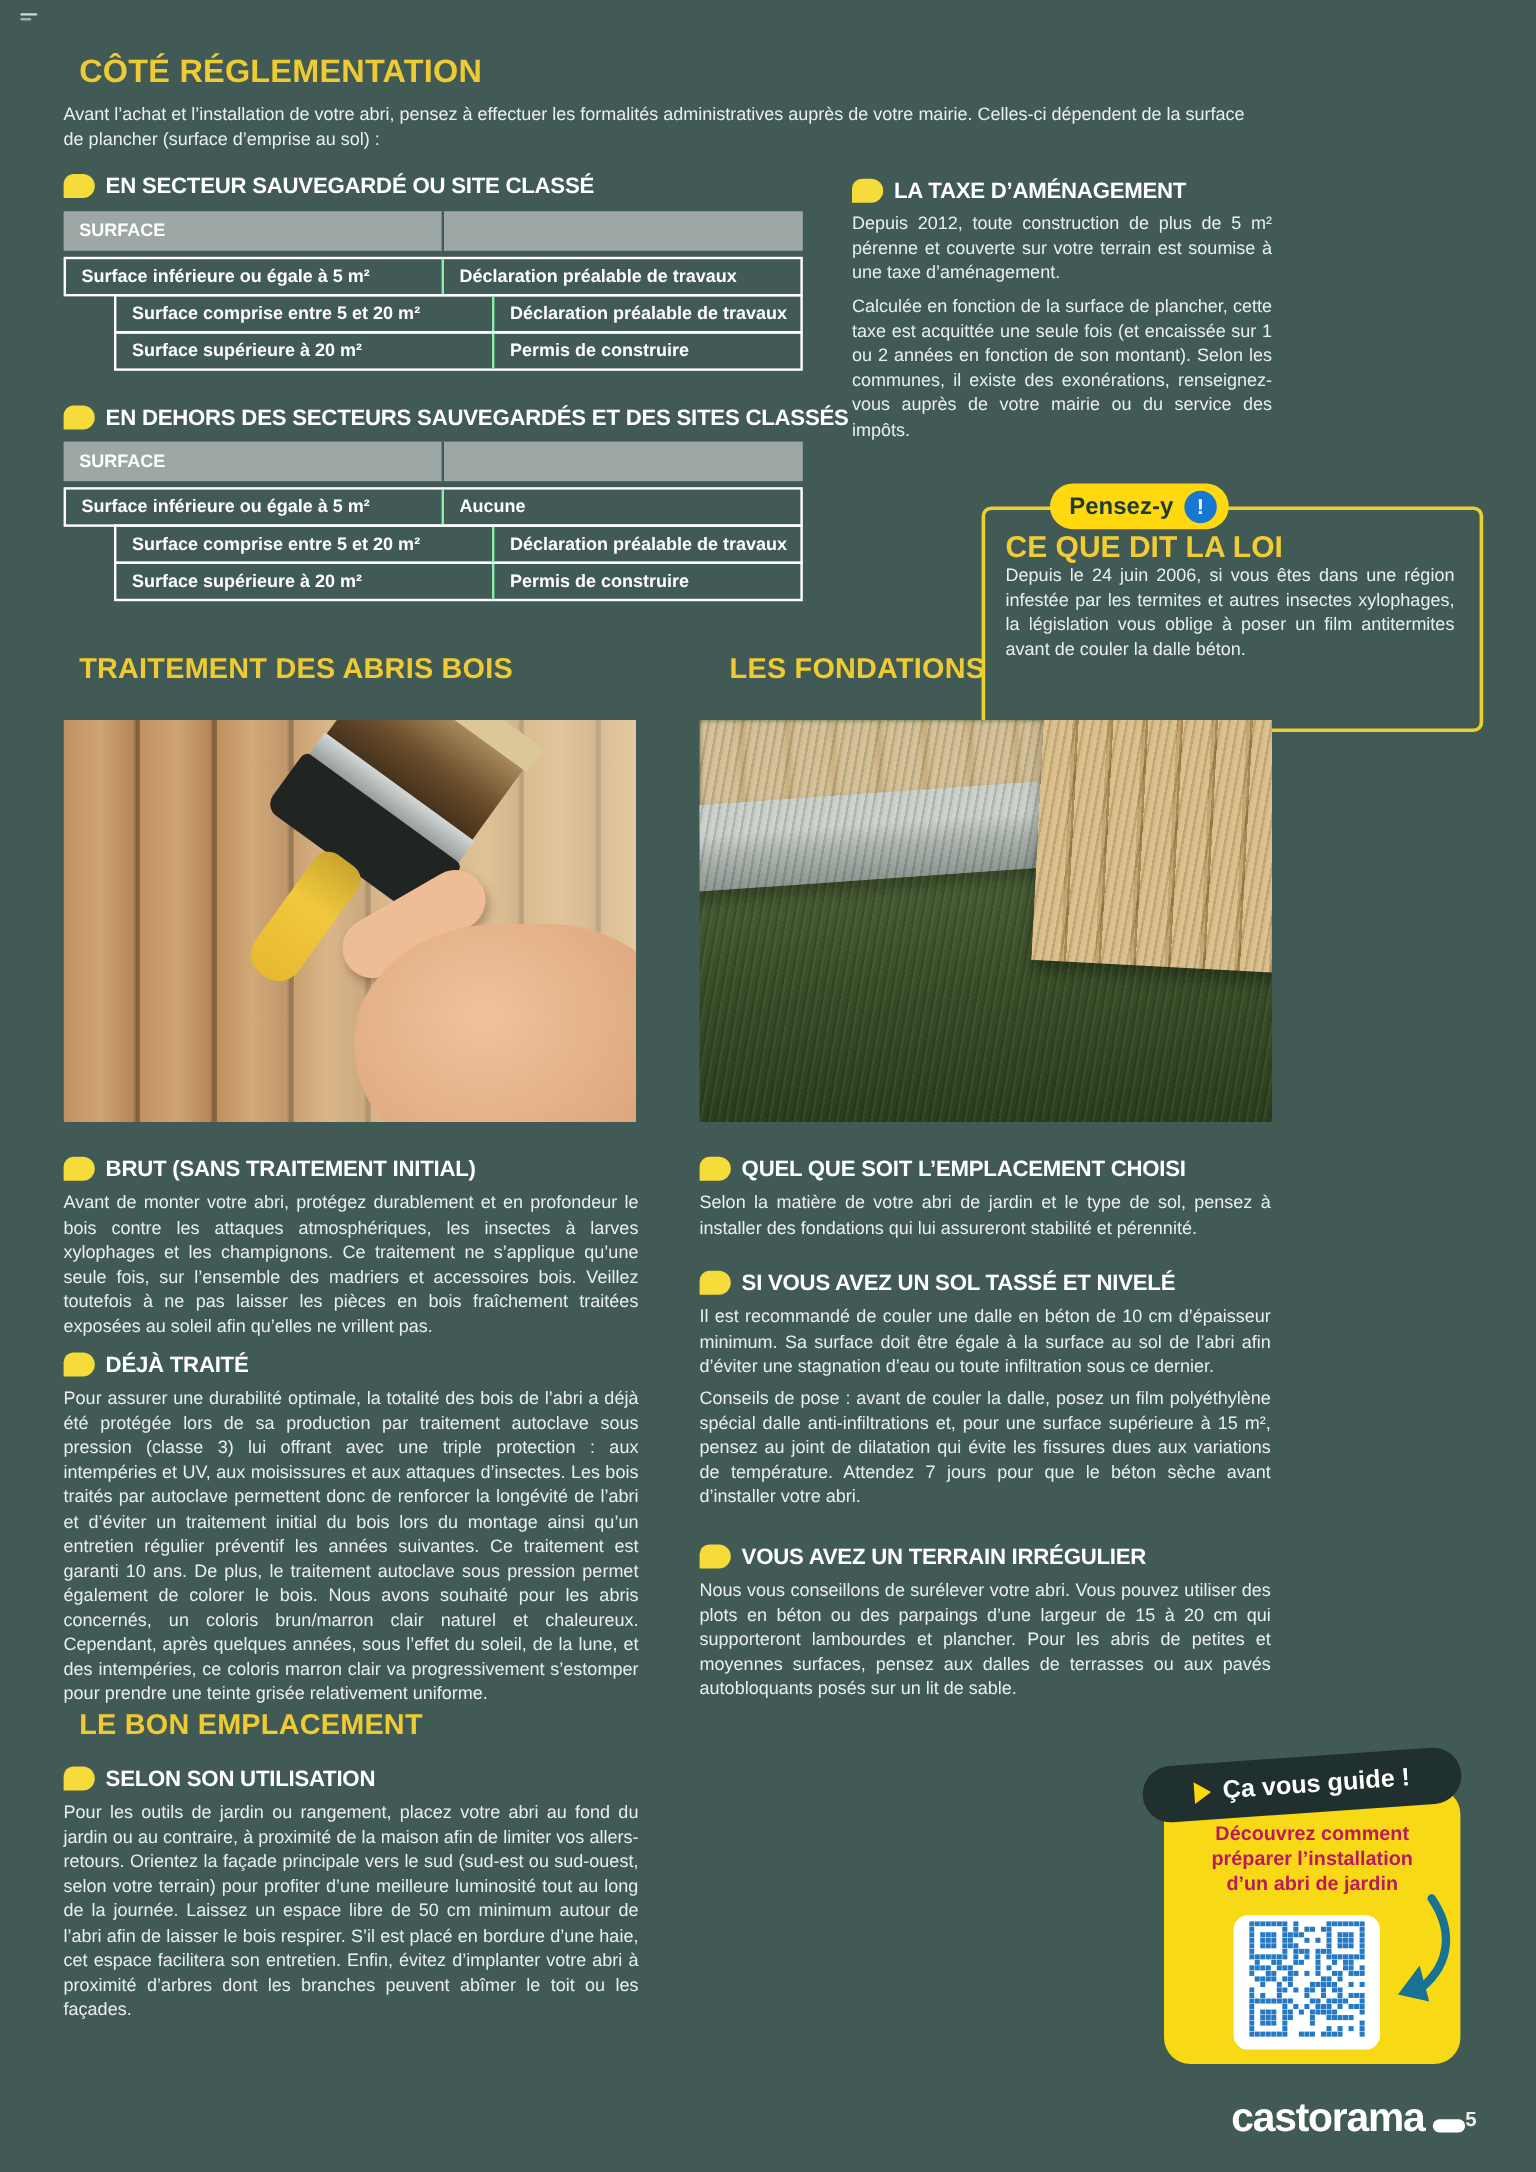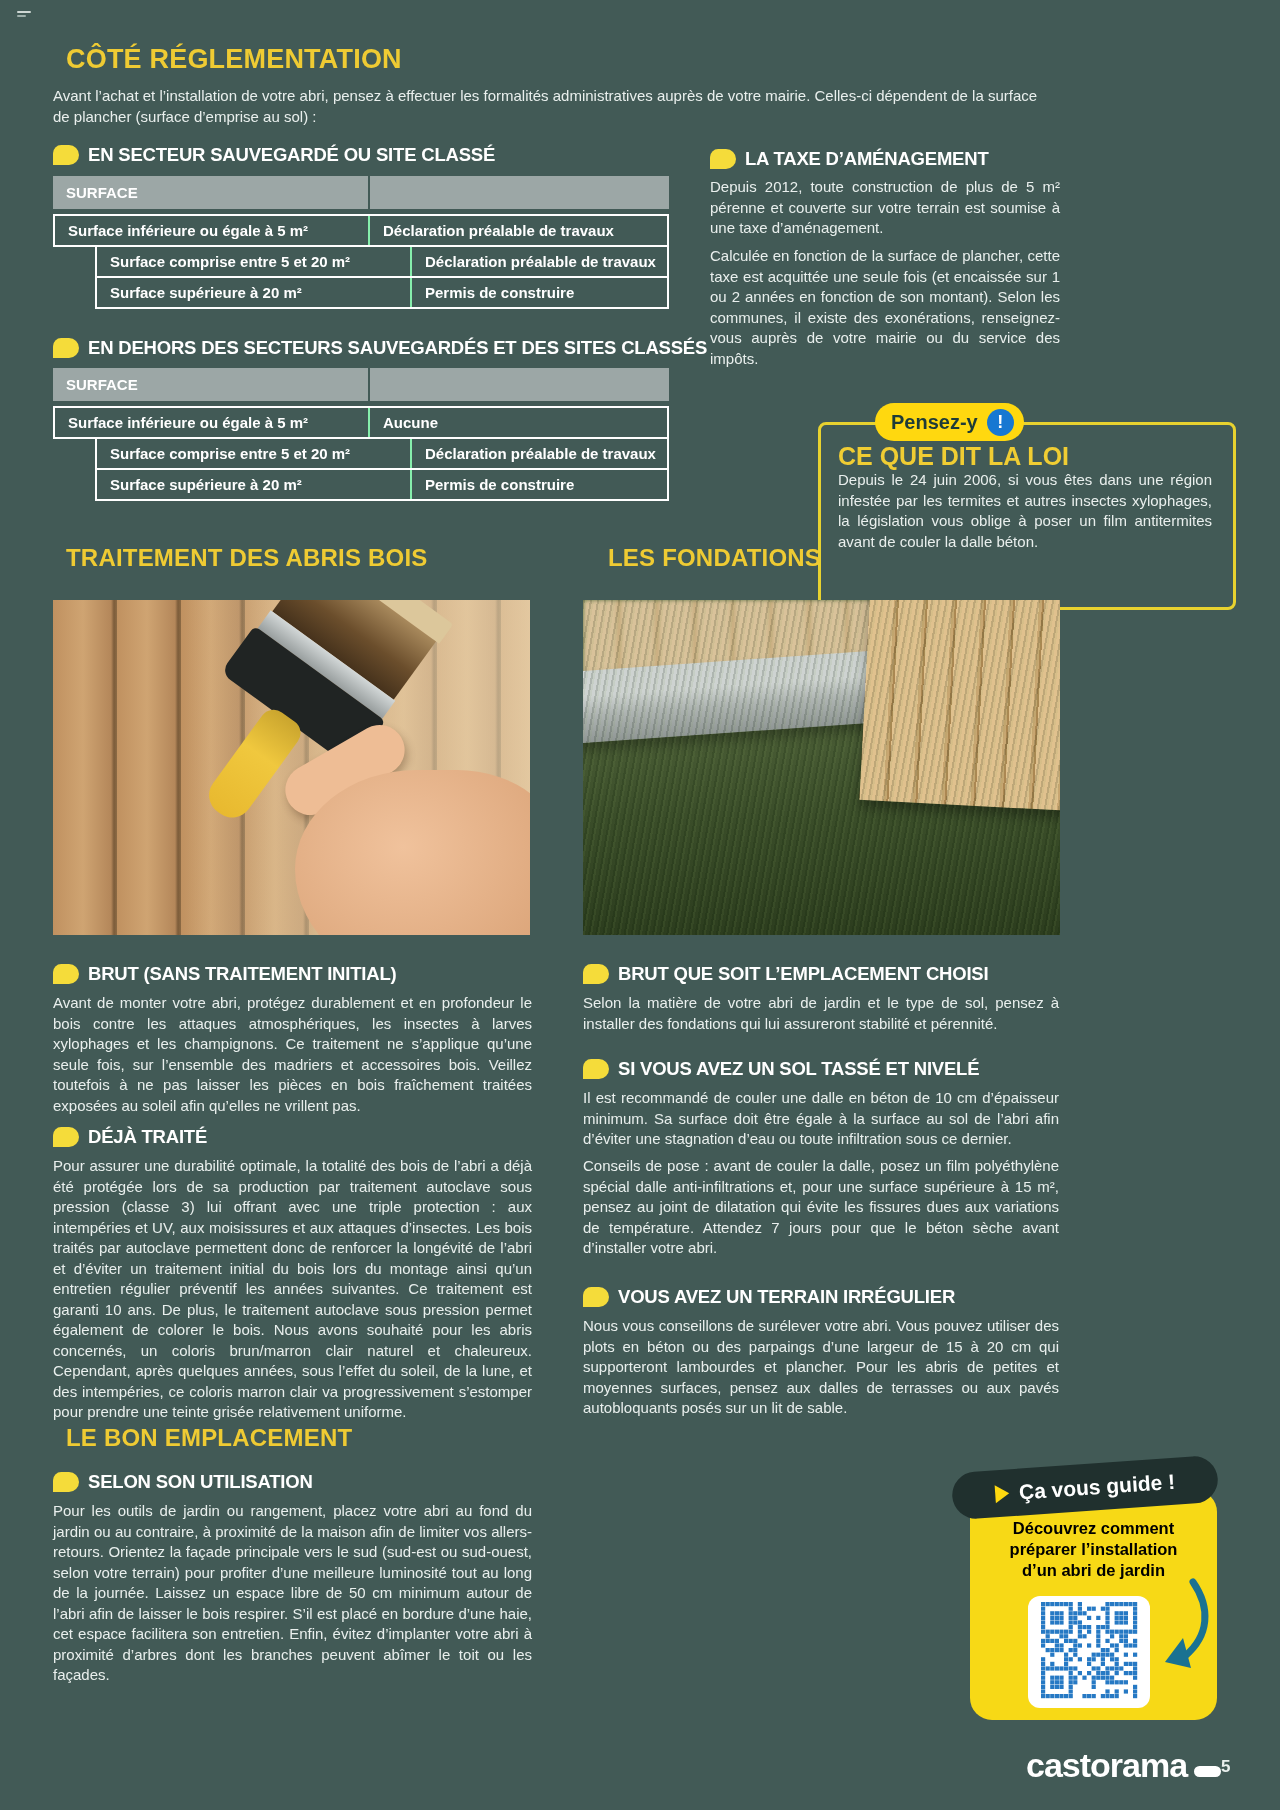--- a/index.html
+++ b/index.html
@@ -78,21 +78,21 @@
   
   .guide-pill{position:absolute;left:952px;top:1464px;width:266px;height:47px;background:#20302E;
               border-radius:26px;display:flex;align-items:center;justify-content:center;gap:10px;
               transform:rotate(-4deg);z-index:3;}
   .tri{width:0;height:0;border-left:14px solid #FFD80F;border-top:9px solid transparent;
        border-bottom:9px solid transparent;}
   .guide-pill .gtxt{color:#fff;font-weight:bold;font-size:21px;}
   .guide-card{position:absolute;left:970px;top:1490px;width:247px;height:230px;background:#F7D916;
               border-radius:22px;z-index:2;}
   .guide-text{padding-top:28px;text-align:center;font-size:16.5px;line-height:21px;
-              font-weight:bold;color:#000000;}
+              font-weight:bold;color:#be185d;}
   .qr-box{position:absolute;left:58px;top:106px;width:122px;height:112px;background:#fff;
           border-radius:12px;display:flex;align-items:center;justify-content:center;}
   .arrow{position:absolute;right:2px;top:86px;}
 
   
   .brand{position:absolute;left:1026px;top:1746px;font-size:34px;font-weight:bold;color:#fff;
          letter-spacing:-1px;display:flex;align-items:center;}
   .brand .pill{display:inline-block;width:27px;height:11px;background:#fff;border-radius:6px;
                margin-left:7px;margin-top:12px;}
   .pageno{position:absolute;left:1221px;top:1757px;font-size:17px;color:#E9EFED;font-weight:bold;}
@@ -207,21 +207,21 @@
   <div class="big-yellow h-sec" style="left:53px;top:1424px;">LE BON EMPLACEMENT</div>
 
   <div class="subhead" style="left:53px;top:1471px;">
     <span class="tag"></span>
     <span>SELON SON UTILISATION</span>
   </div>
   <div class="body-txt" style="left:53px;top:1501px;width:479px;">Pour les outils de jardin ou rangement, placez votre abri au fond du jardin ou au contraire, à proximité de la maison afin de limiter vos allers-retours. Orientez la façade principale vers le sud (sud-est ou sud-ouest, selon votre terrain) pour profiter d’une meilleure luminosité tout au long de la journée. Laissez un espace libre de 50 cm minimum autour de l’abri afin de laisser le bois respirer. S’il est placé en bordure d’une haie, cet espace facilitera son entretien. Enfin, évitez d’implanter votre abri à proximité d’arbres dont les branches peuvent abîmer le toit ou les façades.</div>
 
   <div class="subhead" style="left:583px;top:963px;">
     <span class="tag"></span>
-    <span>BRUT QUE SOIT L’EMPLACEMENT CHOISI</span>
+    <span>QUEL QUE SOIT L’EMPLACEMENT CHOISI</span>
   </div>
   <div class="body-txt" style="left:583px;top:993px;width:476px;">Selon la matière de votre abri de jardin et le type de sol, pensez à installer des fondations qui lui assureront stabilité et pérennité.</div>
 
   <div class="subhead" style="left:583px;top:1058px;">
     <span class="tag"></span>
     <span>SI VOUS AVEZ UN SOL TASSÉ ET NIVELÉ</span>
   </div>
   <div class="body-txt" style="left:583px;top:1088px;width:476px;">Il est recommandé de couler une dalle en béton de 10 cm d’épaisseur minimum. Sa surface doit être égale à la surface au sol de l’abri afin d’éviter une stagnation d’eau ou toute infiltration sous ce dernier.</div>
   <div class="body-txt" style="left:583px;top:1156px;width:476px;">Conseils de pose : avant de couler la dalle, posez un film polyéthylène spécial dalle anti-infiltrations et, pour une surface supérieure à 15 m², pensez au joint de dilatation qui évite les fissures dues aux variations de température. Attendez 7 jours pour que le béton sèche avant d’installer votre abri.</div>
 

